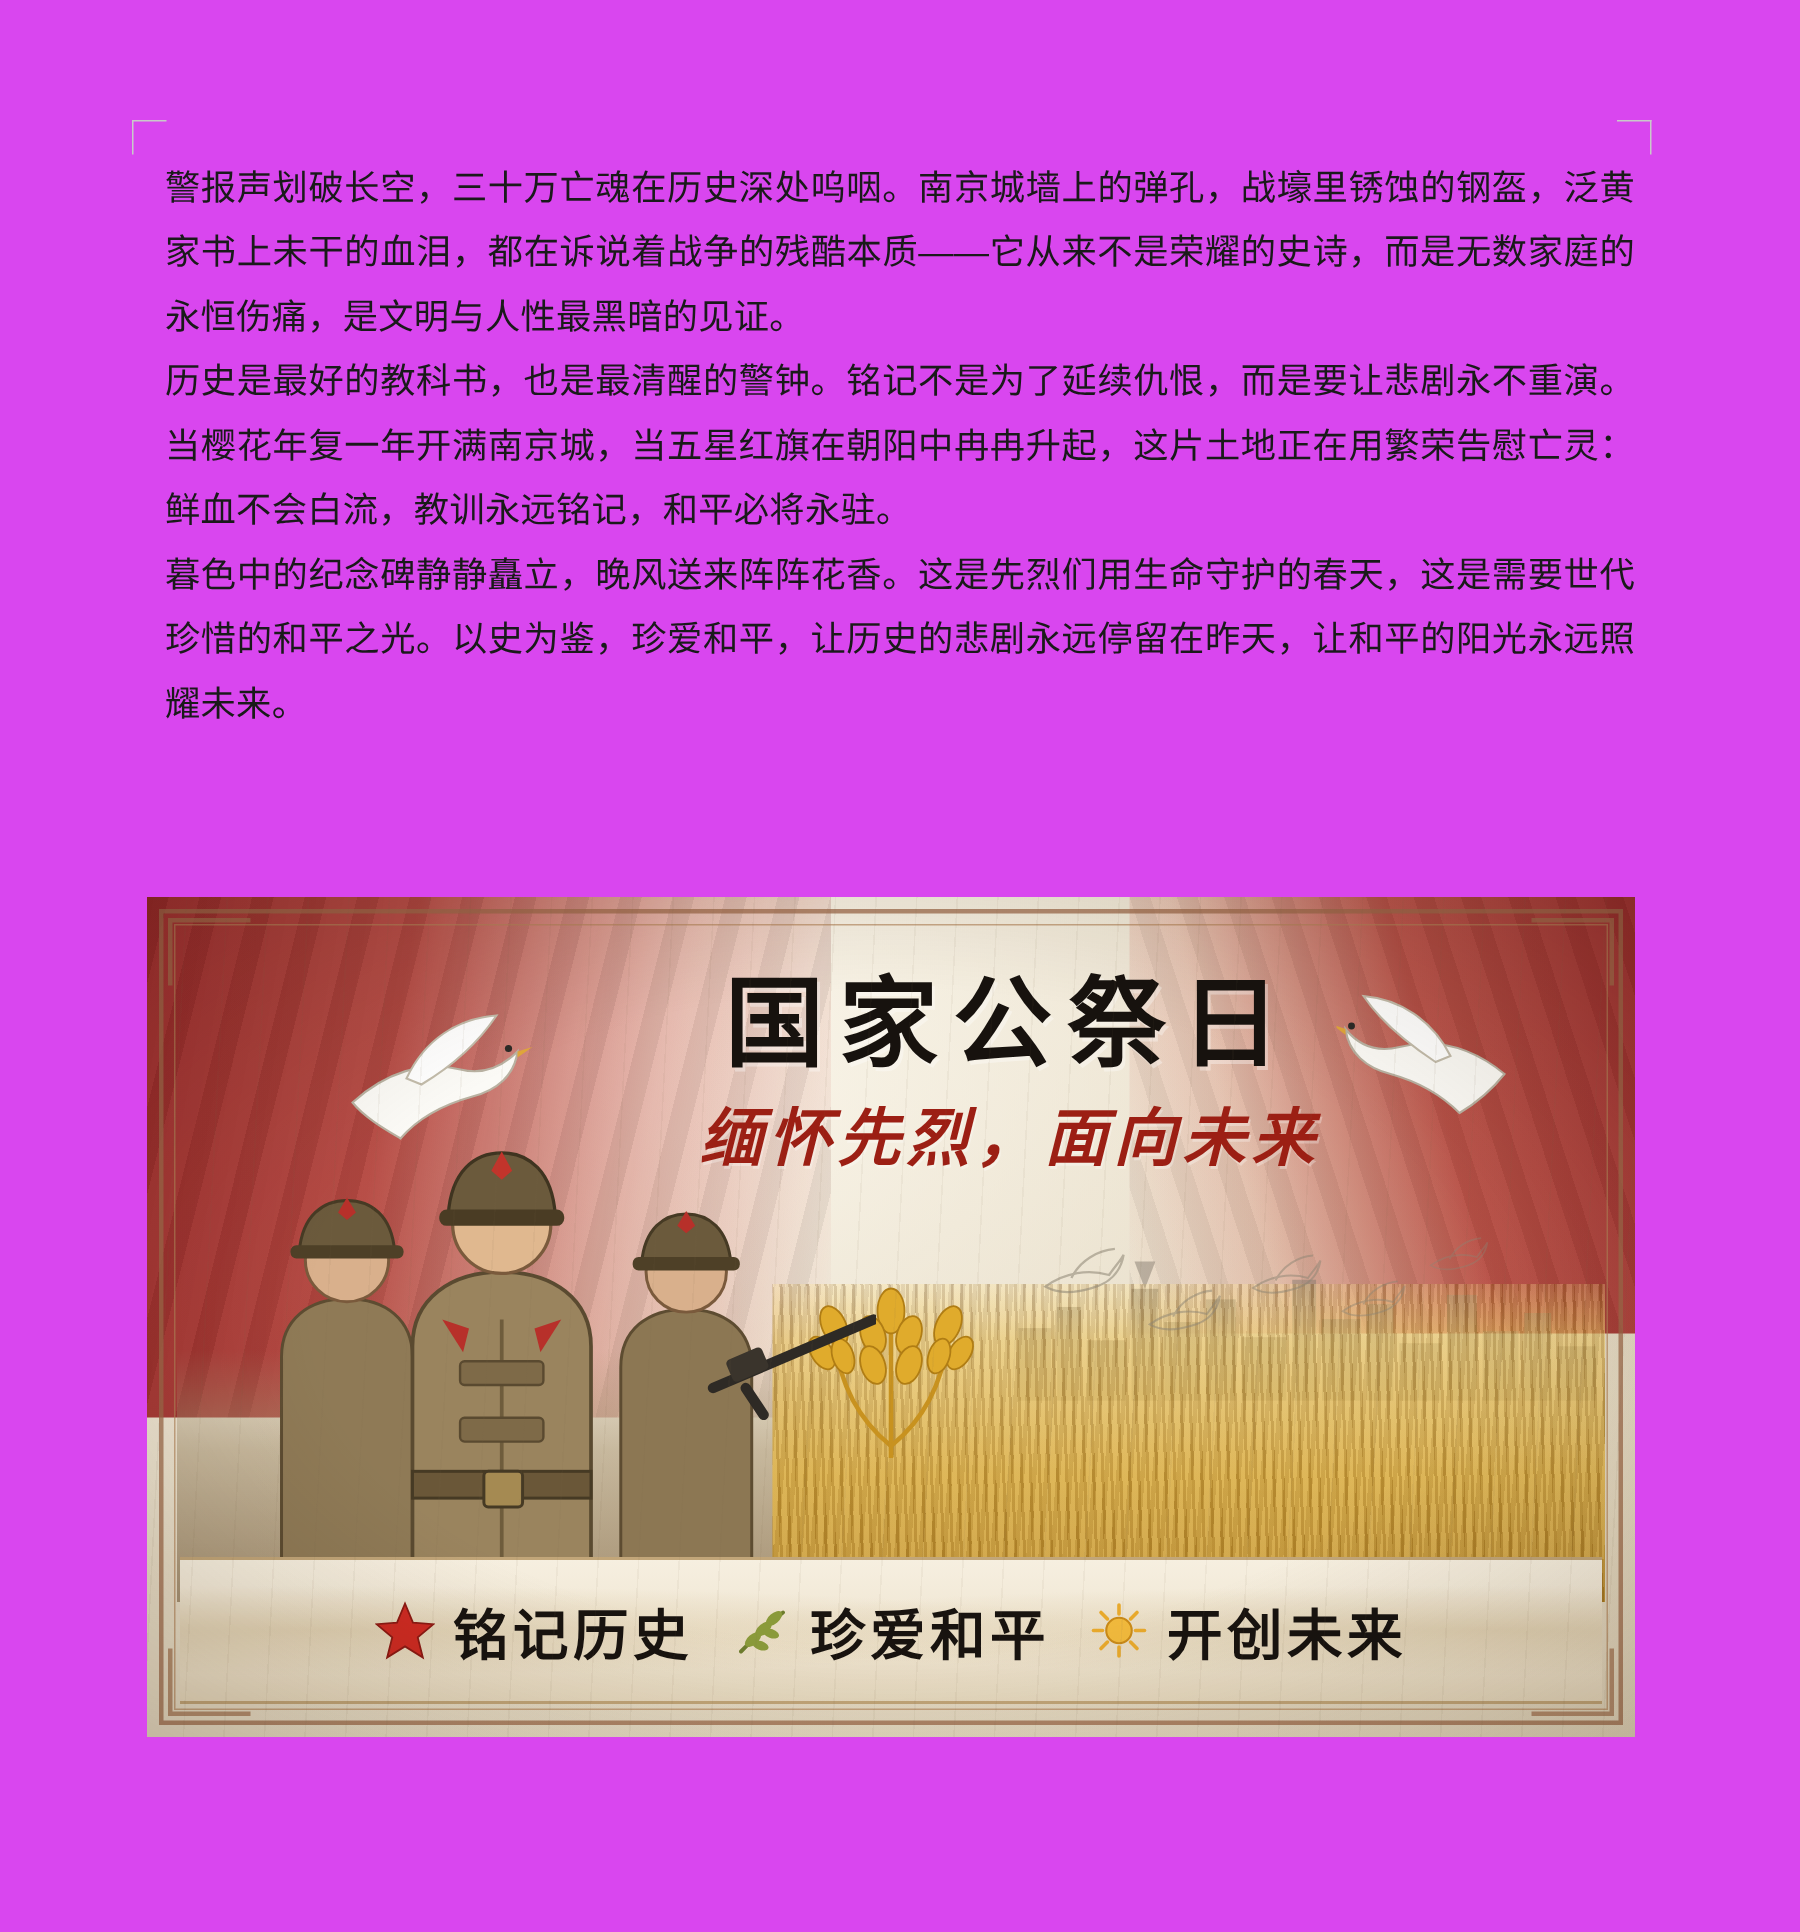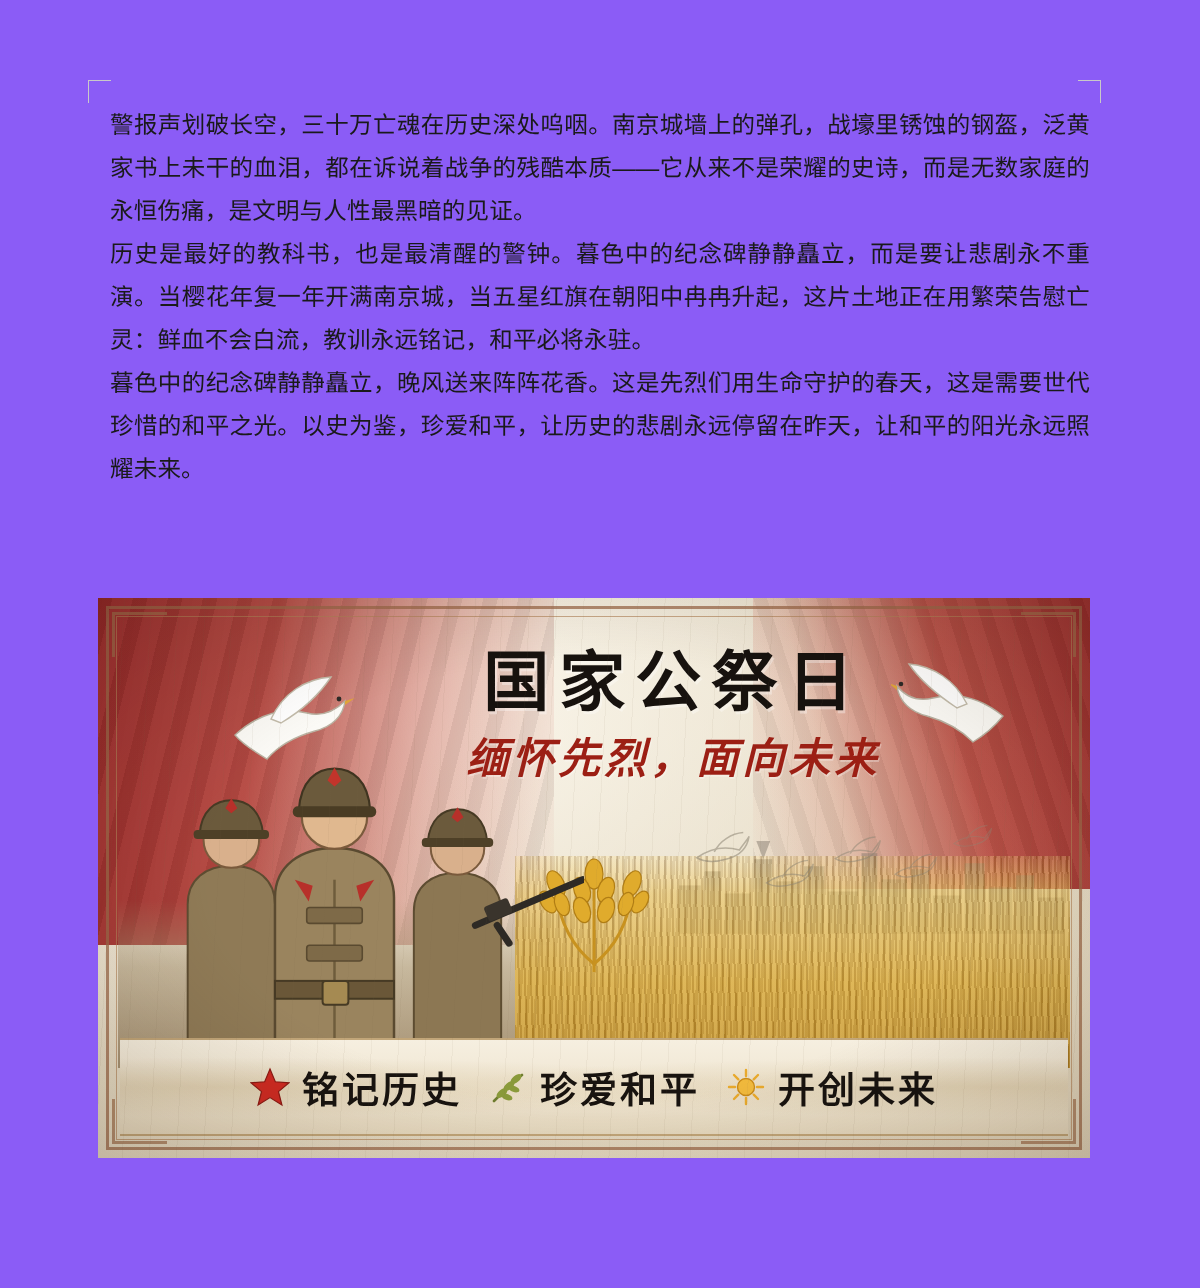--- a/index.html
+++ b/index.html
@@ -12,21 +12,21 @@
     height: 1288px;
     font-family: "Liberation Sans", sans-serif;
     position: relative;
     overflow: hidden;
   }
 
   .page {
     position: relative;
     width: 1200px;
     height: 1288px;
-    background: #8b5cf6;
+    background: #d946ef;
   }
 
   
   .crop-mark {
     position: absolute;
     width: 22px;
     height: 22px;
     pointer-events: none;
   }
   .crop-tl { left: 88px;  top: 80px;  border-left: 1.5px solid #c9c9c9; border-top: 1.5px solid #c9c9c9; }
@@ -231,21 +231,21 @@
 </head>
 <body>
 
 <div class="page">
 
   <div class="crop-mark crop-tl"></div>
   <div class="crop-mark crop-tr"></div>
 
   <div class="doc-body">
     <p class="para">警报声划破长空，三十万亡魂在历史深处呜咽。南京城墙上的弹孔，战壕里锈蚀的钢盔，泛黄家书上未干的血泪，都在诉说着战争的残酷本质——它从来不是荣耀的史诗，而是无数家庭的永恒伤痛，是文明与人性最黑暗的见证。</p>
-    <p class="para">历史是最好的教科书，也是最清醒的警钟。暮色中的纪念碑静静矗立，而是要让悲剧永不重演。当樱花年复一年开满南京城，当五星红旗在朝阳中冉冉升起，这片土地正在用繁荣告慰亡灵：鲜血不会白流，教训永远铭记，和平必将永驻。</p>
+    <p class="para">历史是最好的教科书，也是最清醒的警钟。铭记不是为了延续仇恨，而是要让悲剧永不重演。当樱花年复一年开满南京城，当五星红旗在朝阳中冉冉升起，这片土地正在用繁荣告慰亡灵：鲜血不会白流，教训永远铭记，和平必将永驻。</p>
     <p class="para">暮色中的纪念碑静静矗立，晚风送来阵阵花香。这是先烈们用生命守护的春天，这是需要世代珍惜的和平之光。以史为鉴，珍爱和平，让历史的悲剧永远停留在昨天，让和平的阳光永远照耀未来。</p>
   </div>
 
   <div class="poster-wrap">
     <div class="poster">
 
       <div class="paper"></div>
       <div class="drape-left"></div>
       <div class="drape-right"></div>
 

